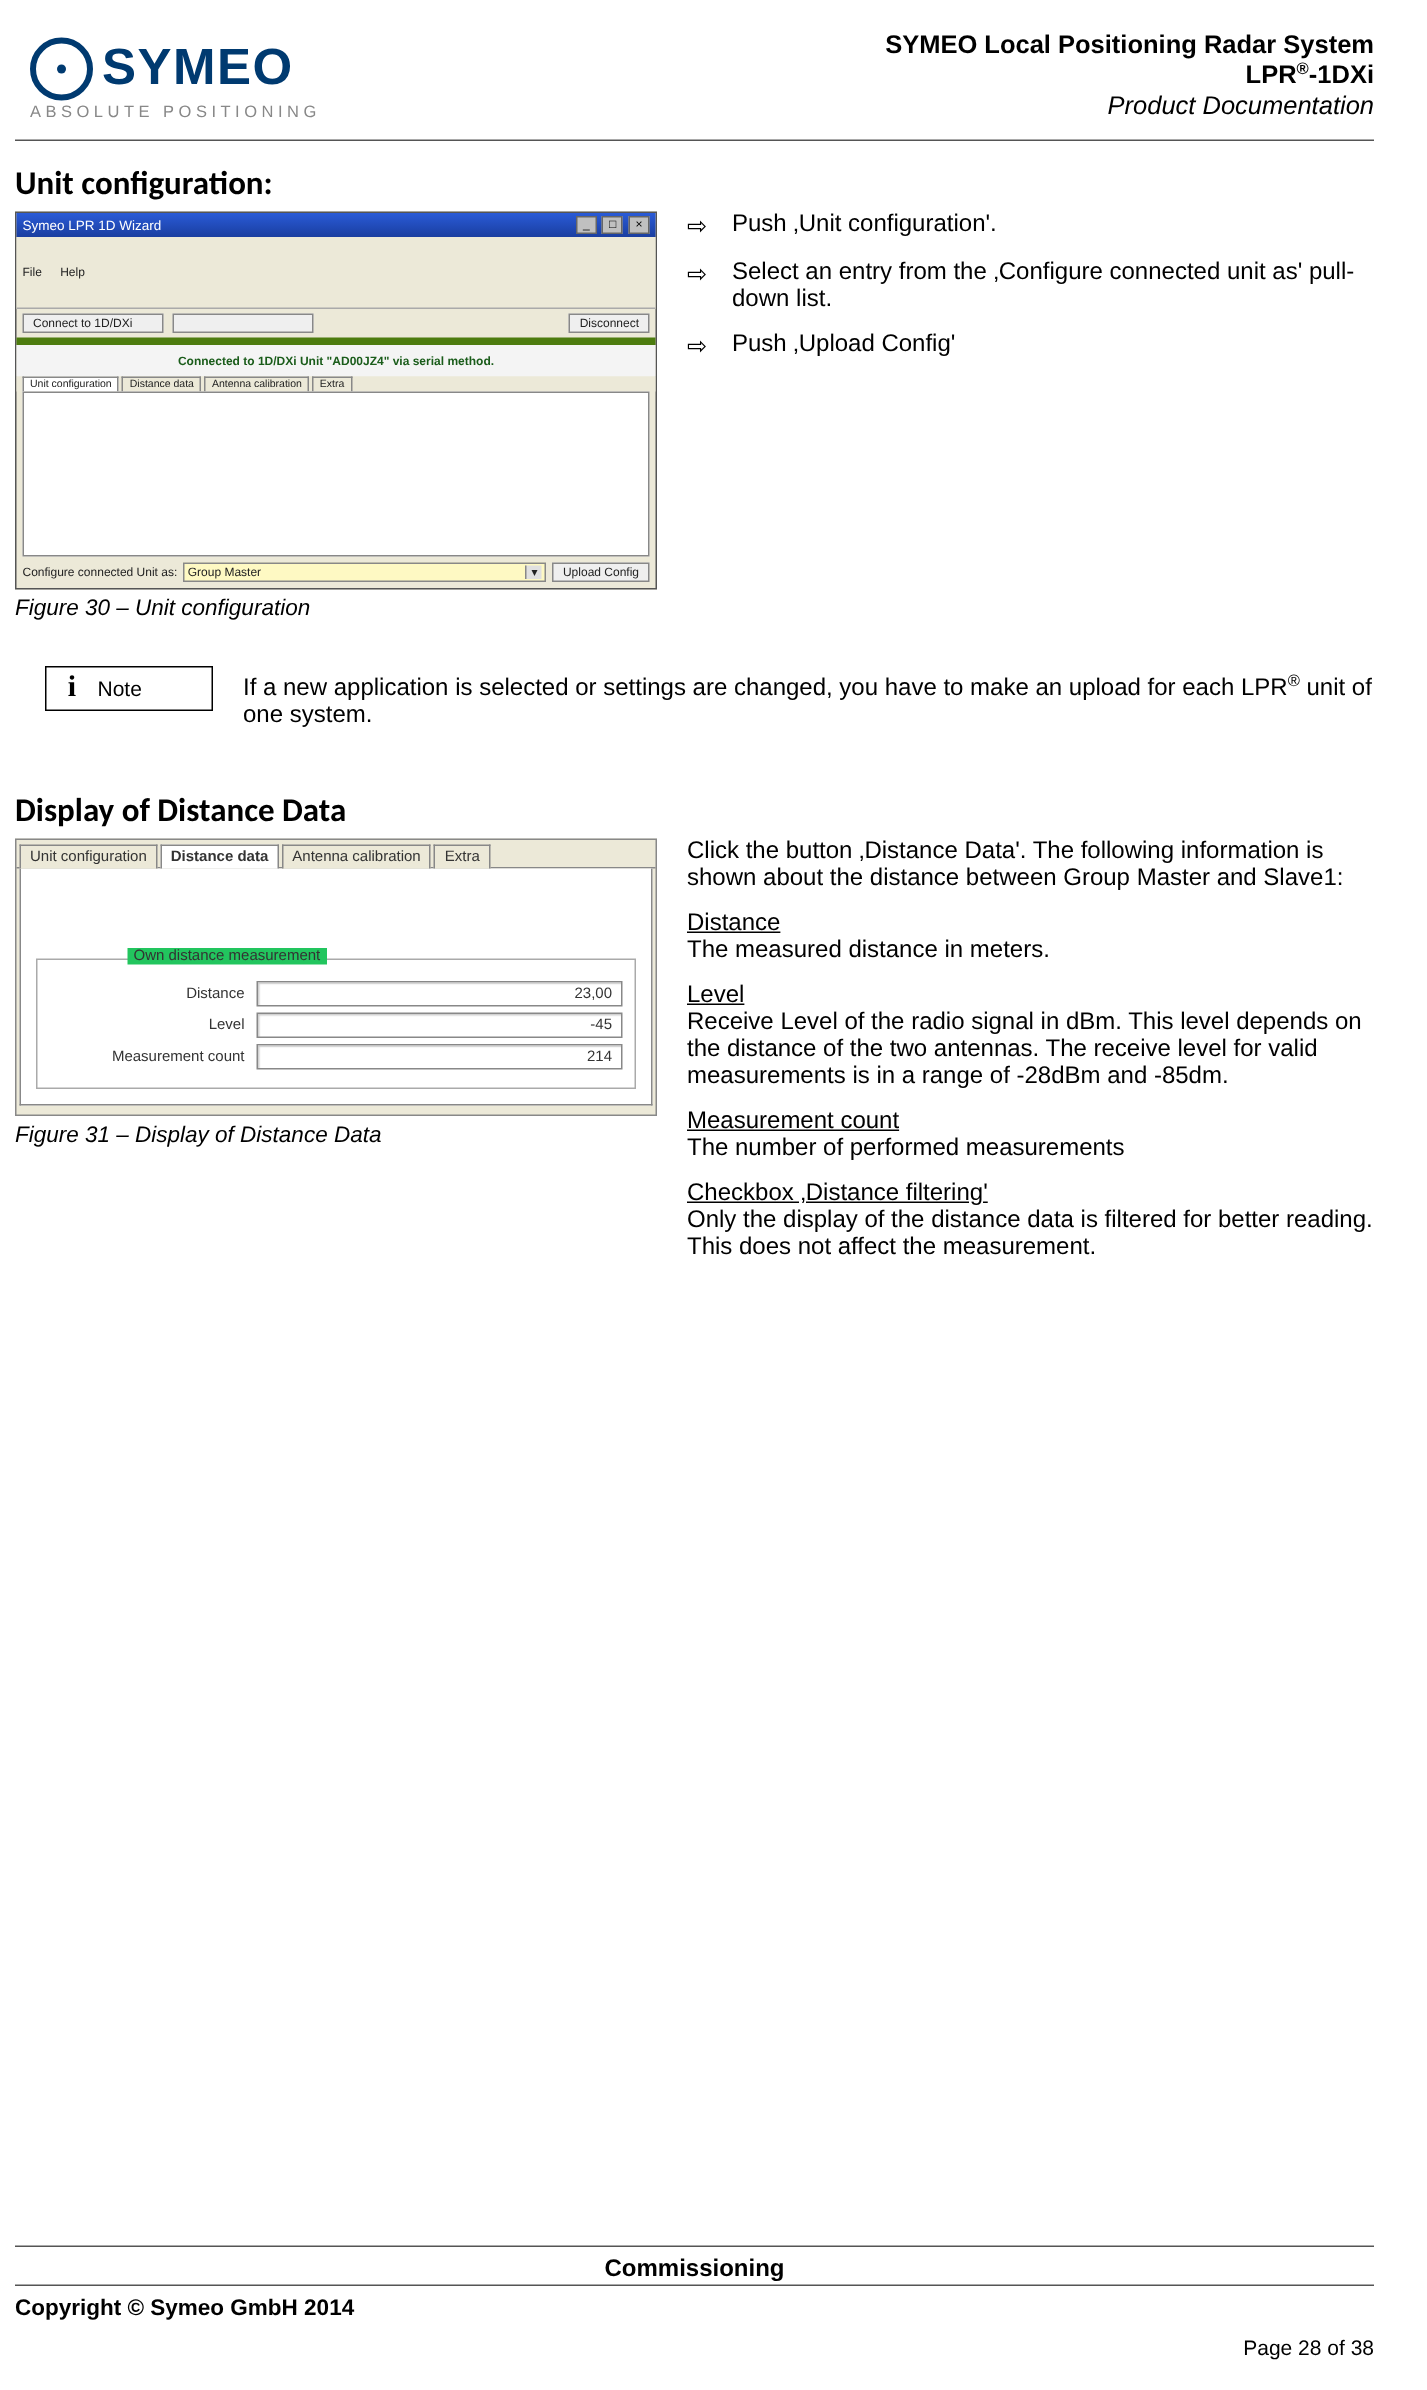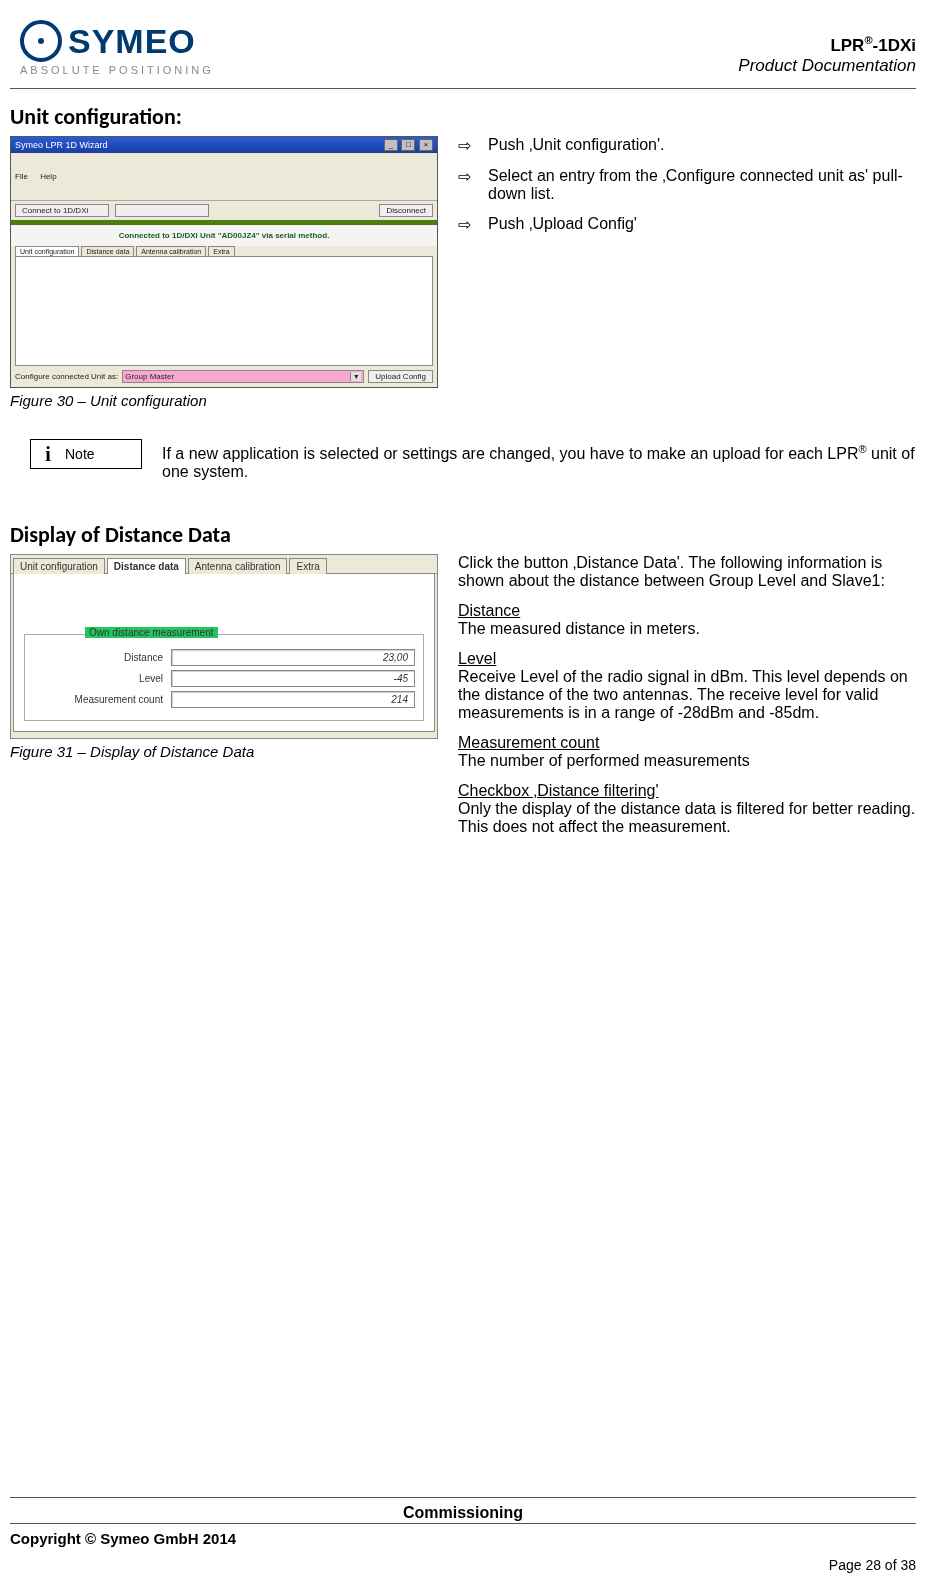--- a/index.html
+++ b/index.html
@@ -129,21 +129,21 @@
     border:1px solid #888; background:#efefef; padding:1px 6px; display:inline-block;
   }
   .shot1 .row2 { padding:3px 4px; display:flex; justify-content:space-between; align-items:center; border-bottom:5px solid #4d7c0f;}
   .shot1 .status { text-align:center; color:#1a5c1a; font-weight:bold; padding:6px 4px; background:#f4f4f4;}
   .shot1 .tabs { display:flex; padding:0 4px; background:#ece9d8; }
   .shot1 .tabs span { border:1px solid #888; border-bottom:none; background:#fff; padding:1px 4px; margin-right:2px; font-size:7px;}
   .shot1 .tabs span.inactive { background:#ece9d8; }
   .shot1 .body { flex:1; background:#fff; border:1px solid #888; margin:0 4px;}
   .shot1 .footer { padding:4px; display:flex; align-items:center; gap:4px; }
   .shot1 .select {
-    flex:1; border:1px solid #888; background:#f9a8d4; padding:1px 2px;
+    flex:1; border:1px solid #888; background:#fef9c3; padding:1px 2px;
     display:flex; justify-content:space-between; align-items:flex-end;
   }
   .shot1 .select .chev { border-left:1px solid #888; padding:0 3px; background:#e0e0e0;}
 
   
   .shot2 {
     width: 428px; box-sizing:border-box;
     border:1px solid #888; background:#ece9d8;
     font-size:11px; color:#333;
     padding-bottom:6px;
@@ -160,21 +160,20 @@
   }
   .shot2 .grp .legend {
     position:absolute; top:-8px; left:60px; background:#22c55e; padding:0 4px; font-size:10px;
   }
   .shot2 .fld { display:flex; align-items:center; margin-bottom:4px; }
   .shot2 .fld .lbl { width:130px; text-align:right; padding-right:8px; font-size:10px; }
   .shot2 .fld .val {
     flex:1; border:1px solid #888; background:#fff; text-align:right;
     padding:2px 6px; font-size:10px;
     box-shadow: inset 1px 1px 1px rgba(0,0,0,.2);
-    font-style: italic;
   }
 
   
   .defs p { margin: 0 0 12px 0; }
   .defs .term { text-decoration: underline; }
 
   
   .footer-block {
     margin-top: auto;
   }
@@ -195,20 +194,21 @@
     <div class="logo">
       <div class="logo-top">
         <span class="logo-circle">
             <span class="logo-dot"></span>
           </span>
         <span class="logo-word">SYMEO</span>
       </div>
       <span class="logo-sub">ABSOLUTE POSITIONING</span>
     </div>
     <div class="hdr-right">
+      <div class="bold">SYMEO Local Positioning Radar System</div>
       <div class="bold">
         <span>LPR</span><sup>®</sup><span>-1DXi</span>
       </div>
       <div class="italic">Product Documentation</div>
     </div>
   </div>
   <div class="hr"></div>
 
   <div class="sec-heading">Unit configuration:</div>
 
@@ -310,21 +310,21 @@
               <span class="lbl">Measurement count</span>
               <span class="val">214</span>
             </div>
           </div>
         </div>
       </div>
       <div class="caption">Figure 31 – Display of Distance Data</div>
     </div>
 
     <div class="col-right defs">
-      <p>Click the button ‚Distance Data'. The following information is shown about the distance between Group Level and Slave1:</p>
+      <p>Click the button ‚Distance Data'. The following information is shown about the distance between Group Master and Slave1:</p>
       <p>
         <span class="term">Distance</span><br>
         <span>The measured distance in meters.</span>
       </p>
       <p>
         <span class="term">Level</span><br>
         <span>Receive Level of the radio signal in dBm. This level depends on the distance of the two antennas. The receive level for valid measurements is in a range of -28dBm and -85dm.</span>
       </p>
       <p>
         <span class="term">Measurement count</span><br>

